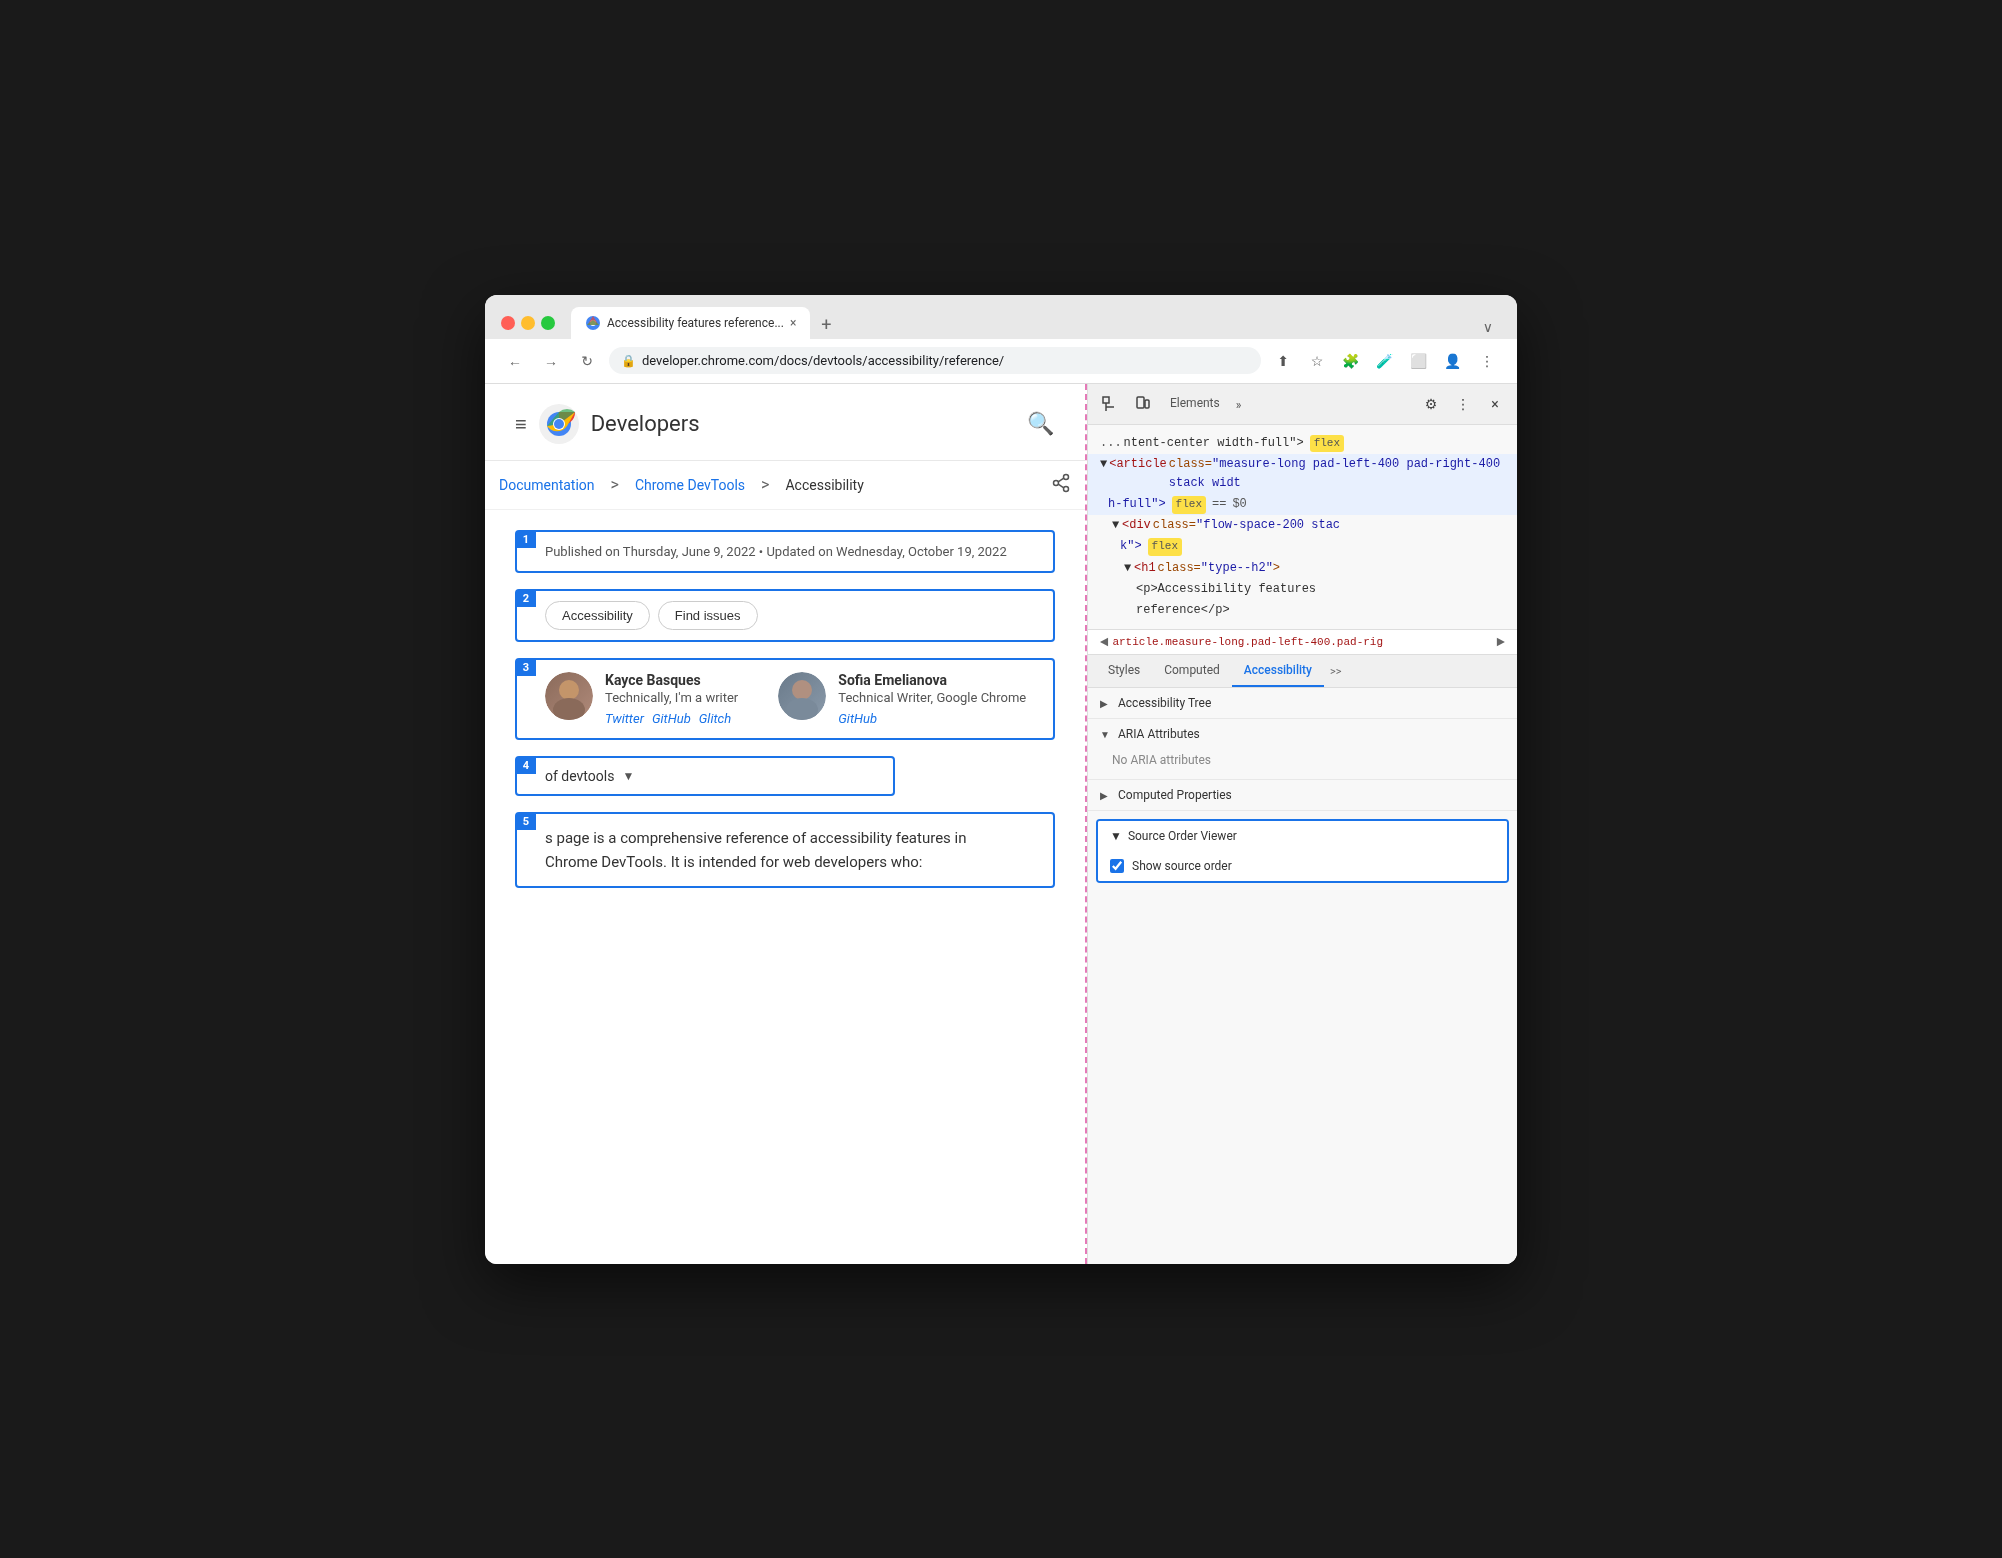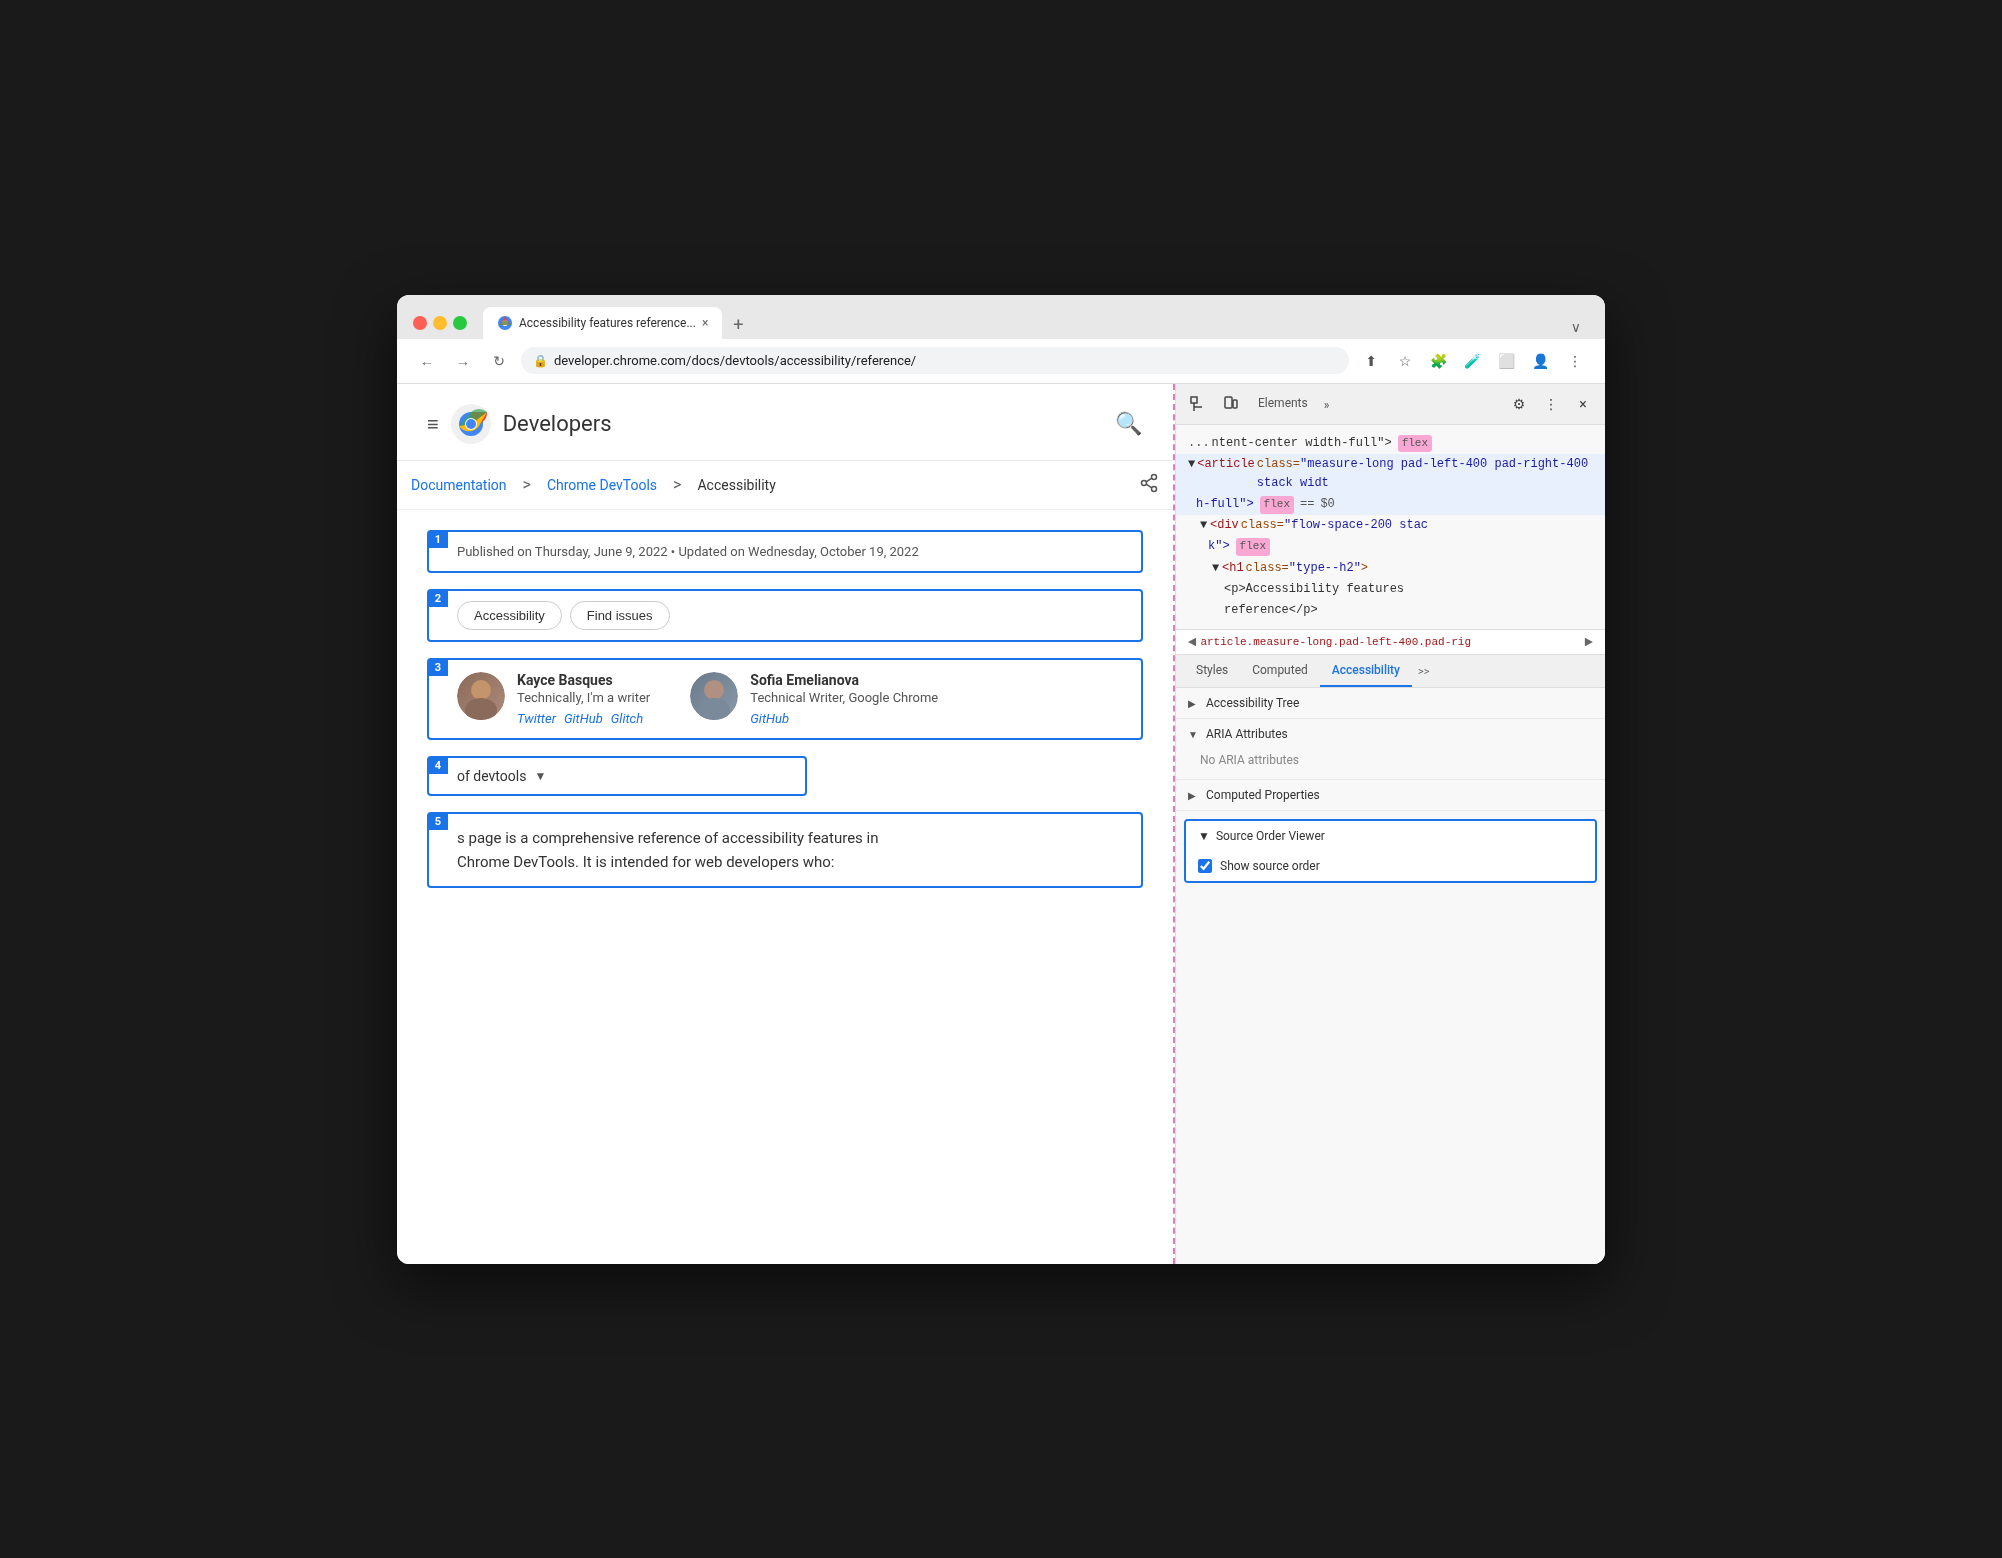--- a/index.html
+++ b/index.html
@@ -5,21 +5,21 @@
     * { box-sizing: border-box; margin: 0; padding: 0; }
     body {
       background: #1a1a1a;
       display: flex;
       justify-content: center;
       align-items: center;
       min-height: 100vh;
       font-family: -apple-system, BlinkMacSystemFont, 'Segoe UI', Roboto, Arial, sans-serif;
     }
     .browser-window {
-      width: 1208px;
+      width: 1032px;
       background: #f0f0f0;
       border-radius: 12px;
       box-shadow: 0 20px 60px rgba(0,0,0,0.6);
       overflow: hidden;
     }
     
     .title-bar {
       background: #e8e8e8;
       padding: 12px 16px 0;
       display: flex;
@@ -412,21 +412,21 @@
       align-items: baseline;
       gap: 2px;
     }
     .tree-selected {
       background: #e8f0fe;
     }
     .tree-tag { color: #a31515; }
     .tree-attr-val { color: #1a1aa6; }
     .tree-text { color: #333; }
     .tree-badge {
-      background: #f9a8d4;
+      background: #fde047;
       border-radius: 3px;
       padding: 0 4px;
       font-size: 11px;
       color: #555;
       margin-left: 4px;
     }
 
     
     .dt-breadcrumb {
       padding: 4px 12px;

